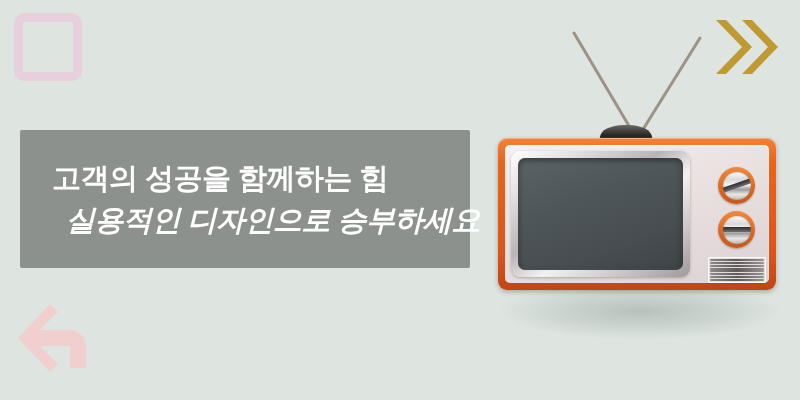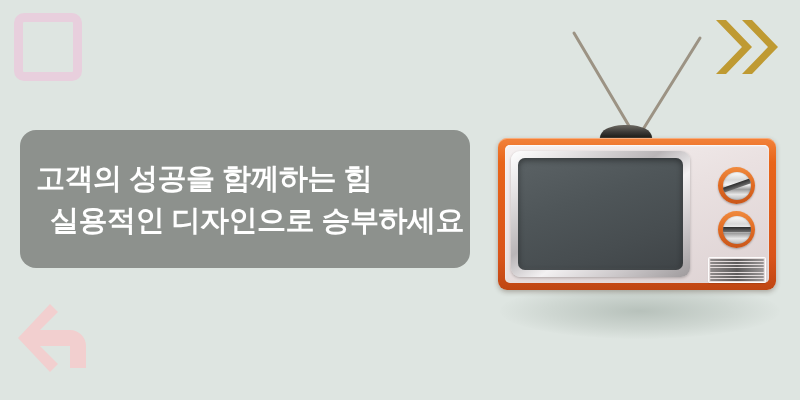--- a/index.html
+++ b/index.html
@@ -21,29 +21,29 @@
   .chevrons{position:absolute;right:22px;top:16px;width:66px;height:62px;}
   .chevrons svg{display:block;width:66px;height:62px;}
 
   
   .return-arrow{position:absolute;left:14px;bottom:22px;width:88px;height:78px;}
   .return-arrow svg{display:block;width:88px;height:78px;}
 
   
   .banner{
     position:absolute;left:20px;top:130px;width:450px;height:138px;
-    background:#8d918d;border-radius:16px;box-sizing:border-box;
+    background:#8d918d;border-radius:2px;box-sizing:border-box;
     display:flex;flex-direction:column;justify-content:center;
-    padding:0 24px 0 16px;
+    padding:0 24px 0 32px;
   }
   .banner-line{
     color:#ffffff;font-weight:bold;font-size:29px;line-height:42px;
     white-space:nowrap;letter-spacing:-0.5px;
   }
-  .banner-line.second{padding-left:14px;}
+  .banner-line.second{padding-left:14px;font-style:italic;}
 
   
   .tv-wrap{position:absolute;left:492px;top:28px;width:290px;height:300px;}
 
   .tv-shadow{
     position:absolute;left:8px;top:255px;width:280px;height:56px;
     background:radial-gradient(ellipse at 50% 50%, rgba(120,135,125,.38) 0%, rgba(135,148,138,.18) 45%, rgba(160,172,162,0) 72%);
     border-radius:50%;
   }
 

